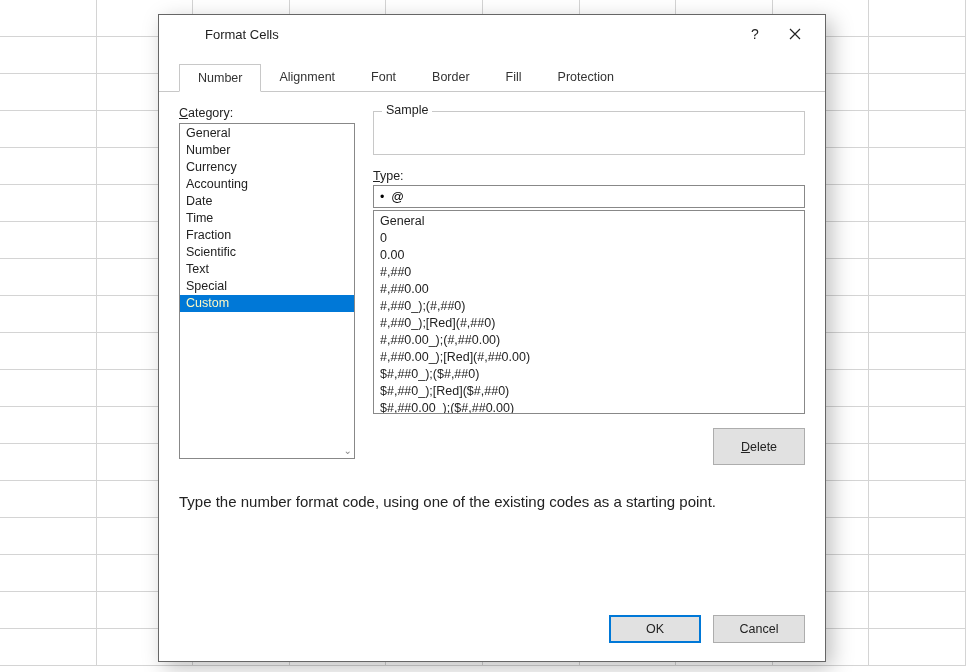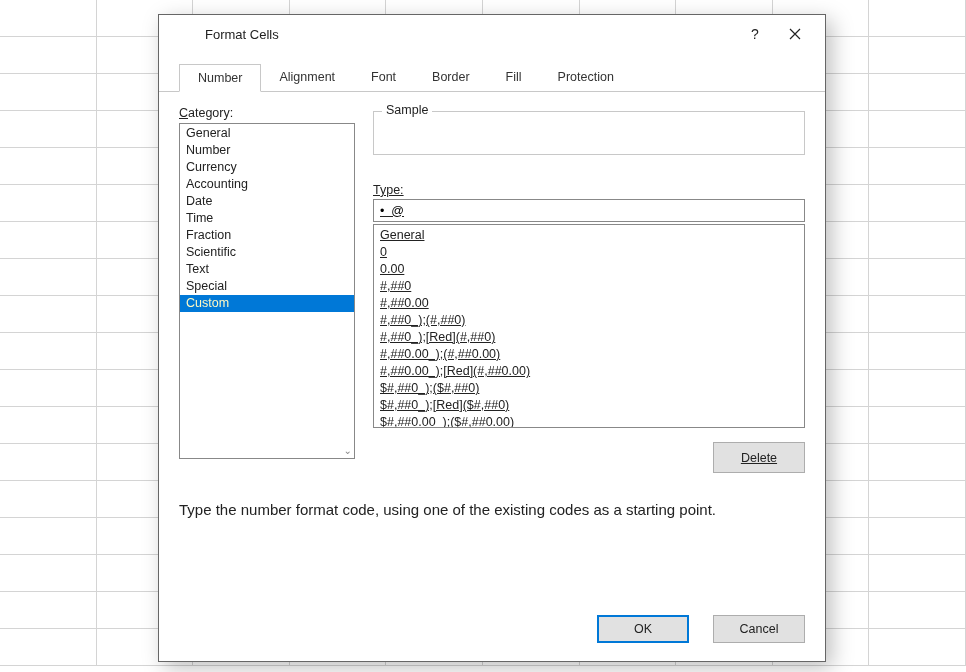--- a/index.html
+++ b/index.html
@@ -114,39 +114,38 @@
       cursor: default;
     }
     .category-item.selected {
       background: #0078d7;
       color: #fef9c3;
     }
     .right-col {
       flex: 1;
       display: flex;
       flex-direction: column;
-      text-decoration: underline;
     }
     .sample-fieldset {
       border: 1px solid #c8c8c8;
       padding: 16px 10px 10px 10px;
       position: relative;
       margin-top: 5px;
       height: 44px;
     }
     .sample-legend {
       position: absolute;
       top: -9px;
       left: 8px;
       background: #fff;
       padding: 0 4px;
       font-size: 12.5px;
     }
     .type-label {
-      margin-top: 28px;
+      margin-top: 14px;
       margin-bottom: 2px;
     }
     .type-input {
       width: 100%;
       border: 1px solid #888;
       padding: 3px 6px;
       font-size: 12.5px;
       font-family: inherit;
       height: 23px;
     }
@@ -170,37 +169,37 @@
       line-height: 17px;
       cursor: default;
     }
     .delete-row {
       margin-top: 14px;
       display: flex;
       justify-content: flex-end;
     }
     .btn {
       min-width: 92px;
-      height: 31px;
+      height: 37px;
       border: 1px solid #adadad;
       background: #e1e1e1;
       font-size: 12.5px;
       color: #222;
       cursor: default;
       font-family: inherit;
     }
     .hint {
       margin-top: 28px;
       font-size: 15px;
     }
     .footer {
       padding: 16px 20px 18px 20px;
       display: flex;
       justify-content: flex-end;
-      gap: 24px;
+      gap: 12px;
     }
     .btn.primary {
       border: 1px solid #0078d7;
       box-shadow: inset 0 0 0 1px #0078d7;
       background: #e1e1e1;
       height: 28px;
     }
     .btn.secondary {
       height: 28px;
     }

